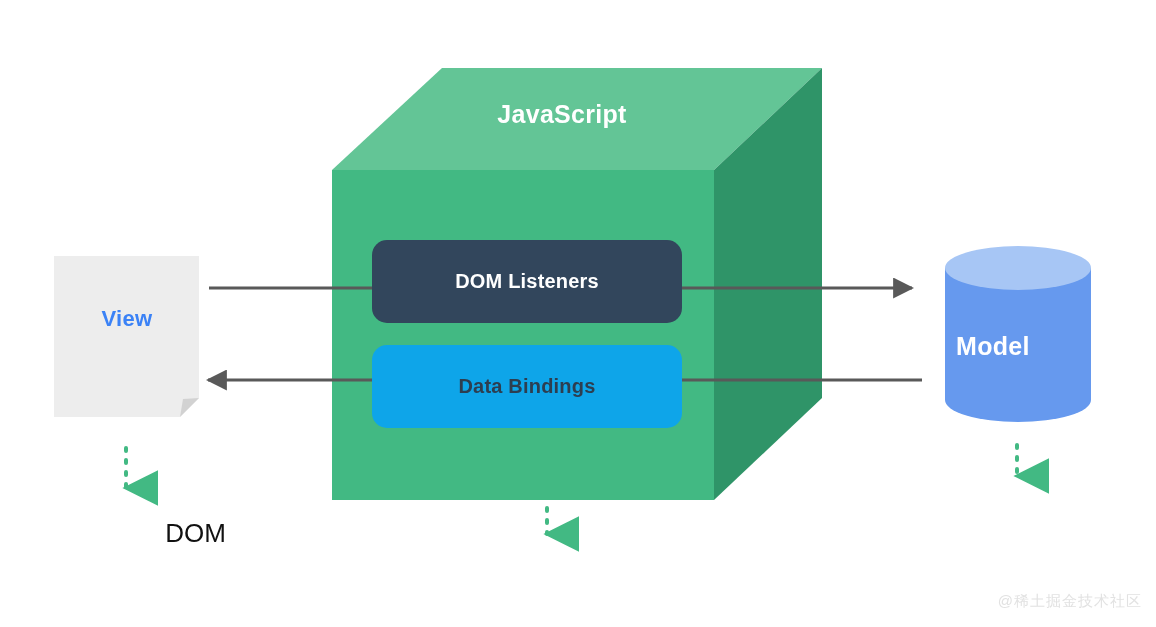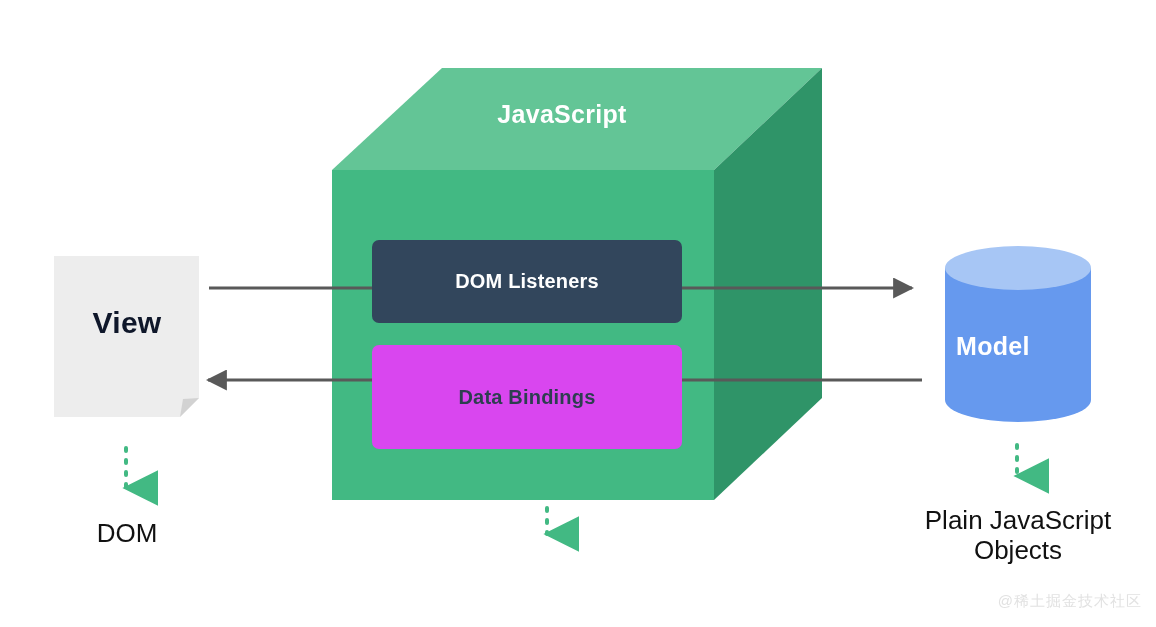--- a/index.html
+++ b/index.html
@@ -29,83 +29,83 @@
     white-space: nowrap;
     line-height: 1;
   }
 
   
   #view-label {
     left: 0;
     top: 308px;
     width: 254px;
     text-align: center;
-    font-size: 30px;
+    font-size: 22px;
     font-weight: bold;
-    color: #0f172a;
+    color: #3b82f6;
     letter-spacing: .3px;
   }
 
   
   #viewmodel-label {
     left: 332px;
     top: 102px;
     width: 460px;
     text-align: center;
     font-size: 25px;
     font-weight: bold;
     color: #ffffff;
     letter-spacing: .3px;
   }
 
   
   .panel {
     position: absolute;
-    border-radius: 7px;
+    border-radius: 15px;
     display: flex;
     align-items: center;
     justify-content: center;
     font-size: 20px;
     font-weight: bold;
     letter-spacing: .2px;
     text-align: right;
   }
   #dom-listeners {
     left: 372px;
     top: 240px;
     width: 310px;
     height: 83px;
     background: #32465c;
     color: #ffffff;
   }
   #data-bindings {
     left: 372px;
     top: 345px;
     width: 310px;
-    height: 104px;
-    background: #d946ef;
+    height: 83px;
+    background: #0ea5e9;
     color: #2d3e50;
   }
 
   
   #model-label {
     left: 956px;
     top: 334px;
     width: 146px;
     text-align: left;
     font-size: 25px;
     font-weight: bold;
     color: #ffffff;
     letter-spacing: .3px;
   }
 
   
   .caption {
     position: absolute;
-    text-align: center;
+    text-align: right;
     color: #111111;
     font-size: 26px;
     line-height: 30px;
     font-weight: normal;
   }
   #caption-dom   { left: 28px;  top: 518px; width: 198px; }
   #caption-vue   { left: 448px; top: 564px; width: 200px; }
   #caption-pjo   { left: 888px; top: 505px; width: 260px; }
 
   
@@ -181,20 +181,16 @@
 
   <div class="panel" id="data-bindings">
     <span data-bind="diagram.viewmodel.panels.1.label">Data Bindings</span>
   </div>
 
   <div class="txt" id="model-label" data-bind="diagram.model.label">Model</div>
 
   <div class="caption" id="caption-dom" data-bind="diagram.view.caption">DOM</div>
 
 
-  <div class="caption" id="caption-pjo">
-    <div data-bind="diagram.model.caption_line1">Plain JavaScript</div>
-    <div data-bind="diagram.model.caption_line2">Objects</div>
-  </div>
 
   <div id="watermark" data-bind="diagram.watermark">@稀土掘金技术社区</div>
 
 </div>
 
 </body></html>

